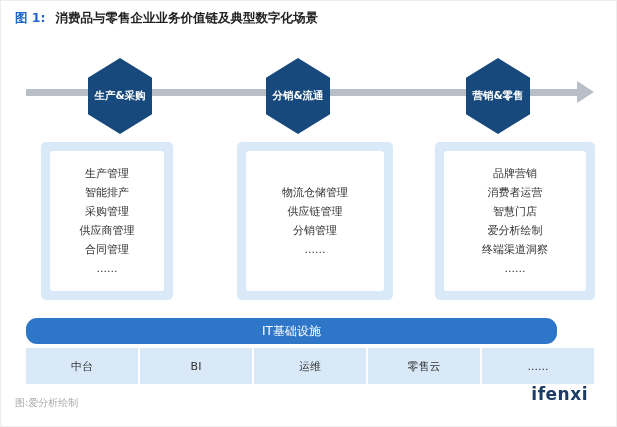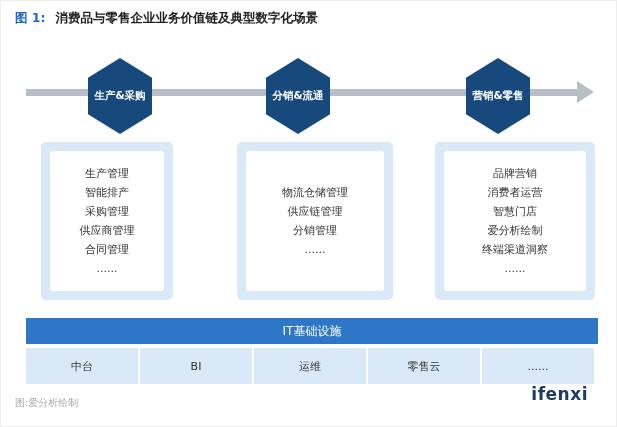--- a/index.html
+++ b/index.html
@@ -29,22 +29,22 @@
   }
   .panel1{left:40px;width:132px;}
   .panel2{left:236px;width:156px;text-align:right;}
   .panel3{left:434px;width:160px;}
   .panel-inner{
     width:100%;height:100%;background:#ffffff;border-radius:3px;
     display:flex;flex-direction:column;align-items:center;justify-content:center;
   }
   .panel-inner .item{font-size:11px;color:#333;line-height:19px;white-space:nowrap;}
   .itbar{
-    position:absolute;left:25px;top:317px;width:572px;height:26px;background:#2e77c8;
-    color:#fff;font-size:12px;display:flex;align-items:center;justify-content:center;
+    position:absolute;left:25px;top:317px;width:531px;height:26px;background:#2e77c8;
+    color:#fff;font-size:12px;display:flex;align-items:center;justify-content:center;border-radius:11px;
   }
   .cells{position:absolute;left:25px;top:347px;width:568px;height:36px;display:flex;gap:2px;}
   .cell{flex:1;background:#d9e9f8;color:#333;font-size:11px;display:flex;align-items:center;justify-content:center;}
   .source{position:absolute;left:14px;top:395px;font-size:10px;color:#aaaaaa;}
   .logo{position:absolute;right:28px;top:383px;font-size:17px;font-weight:bold;color:#1c3c66;letter-spacing:0.5px;}
 </style>
 </head>
 <body>
 
 <div class="canvas">

